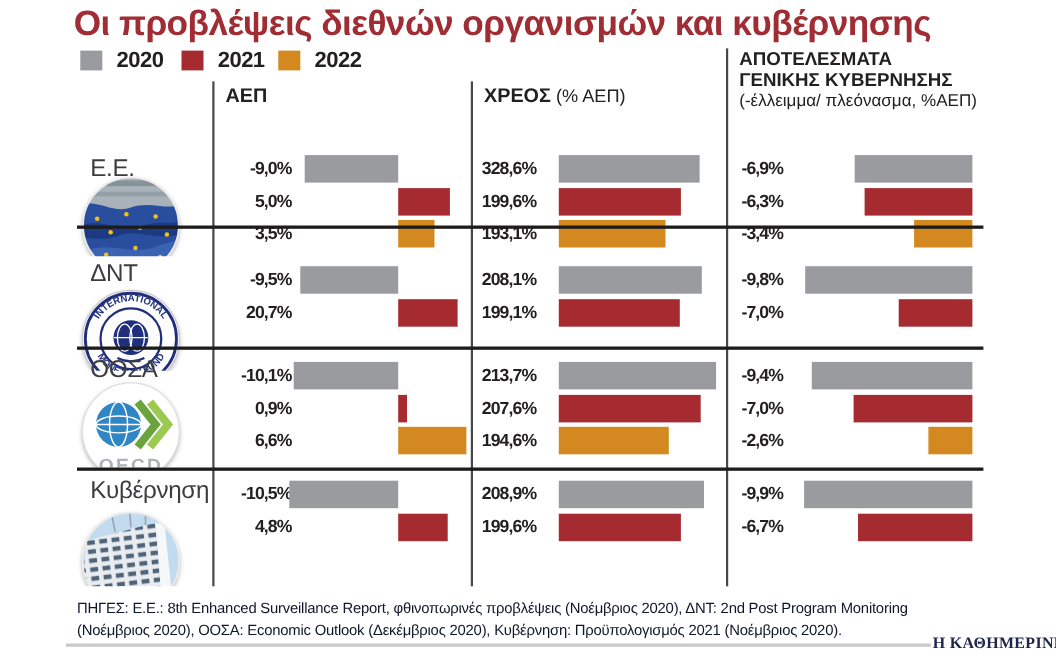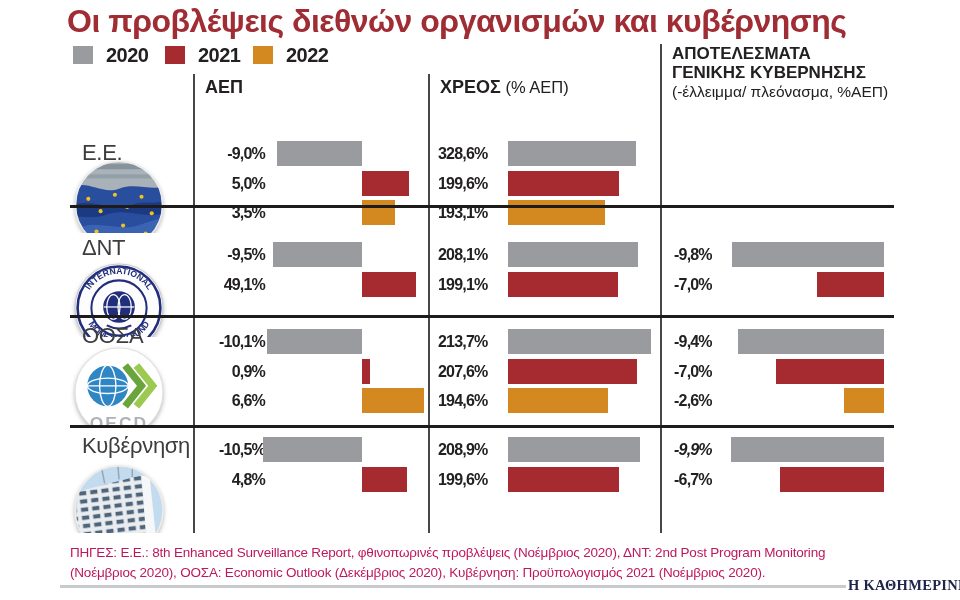--- a/index.html
+++ b/index.html
@@ -45,21 +45,21 @@
   .cell.debt{left:358px;width:232px;}
   .cell.result{left:590px;width:235px;}
   .val{position:absolute;height:25px;line-height:25px;font-size:16px;font-weight:bold;
        letter-spacing:-0.8px;white-space:nowrap;}
   .gdp .val{left:0;width:72px;text-align:right;}
   .debt .val{left:10px;width:84px;text-align:left;}
   .result .val{left:14px;width:84px;text-align:left;}
   .bar{position:absolute;height:25px;}
 
   .sources{position:absolute;left:70px;top:543px;font-size:13.5px;line-height:19.5px;
-           color:#be185d;letter-spacing:-0.2px;white-space:nowrap;}
+           color:#0f172a;letter-spacing:-0.2px;white-space:nowrap;}
   .brandline{position:absolute;left:60px;top:585px;width:786px;height:3px;background:#c9cacb;}
   .brand{position:absolute;left:848px;top:577px;font-size:14.5px;font-weight:bold;
          font-family:"Liberation Serif",serif;color:#20264a;letter-spacing:0.3px;white-space:nowrap;}
 </style>
 </head>
 <body>
 
 <div class="stage">
 
   <div class="title" style="color: rgb(160, 44, 52);">Οι προβλέψεις διεθνών οργανισμών και κυβέρνησης</div>
@@ -132,20 +132,28 @@
         <div class="bar" style="top: 59px; background: rgb(211, 137, 31); left: 169px; width: 32.9px;"></div>
       </div>
     <div class="cell debt">
         <div class="val" style="top: 0px;">328,6%</div>
         <div class="bar" style="top: 0px; background: rgb(153, 155, 158); left: 80px; width: 127.904px;"></div>
         <div class="val" style="top: 29.5px;">199,6%</div>
         <div class="bar" style="top: 29.5px; background: rgb(165, 43, 49); left: 80px; width: 111.104px;"></div>
         <div class="val" style="top: 59px;">193,1%</div>
         <div class="bar" style="top: 59px; background: rgb(211, 137, 31); left: 80px; width: 96.544px;"></div>
       </div>
+    <div class="cell result">
+        <div class="val" style="top: 0px;">-6,9%</div>
+        <div class="bar" style="top: 0px; background: rgb(153, 155, 158); left: 117.05px; width: 106.95px;"></div>
+        <div class="val" style="top: 29.5px;">-6,3%</div>
+        <div class="bar" style="top: 29.5px; background: rgb(165, 43, 49); left: 126.35px; width: 97.65px;"></div>
+        <div class="val" style="top: 59px;">-3,4%</div>
+        <div class="bar" style="top: 59px; background: rgb(211, 137, 31); left: 171.3px; width: 52.7px;"></div>
+      </div>
   </div>
 
   <div class="row row1">
     <div class="org">ΔΝΤ</div>
     <div class="logo logo1">
       <svg width="90" height="90" viewBox="0 0 88 88">
         <circle cx="44" cy="44" r="43" fill="#fdfdfd" stroke="#c9c9cf" stroke-width="1"></circle>
         <circle cx="44" cy="44" r="40.5" fill="none" stroke="#202e7c" stroke-width="2.5"></circle>
         <circle cx="44" cy="44" r="27" fill="none" stroke="#202e7c" stroke-width="2"></circle>
         <defs>
@@ -163,21 +171,21 @@
           <ellipse cx="38.5" cy="43" rx="6.5" ry="12"></ellipse>
           <ellipse cx="49.5" cy="43" rx="6.5" ry="12"></ellipse>
           <line x1="29" y1="43" x2="59" y2="43"></line>
         </g>
         <path d="M32,61 Q44,67 56,61" fill="none" stroke="#202e7c" stroke-width="2"></path>
       </svg>
     </div>
     <div class="cell gdp">
         <div class="val" style="top: 0px;">-9,5%</div>
         <div class="bar" style="top: 0px; background: rgb(153, 155, 158); left: 79.7px; width: 89.3px;"></div>
-        <div class="val" style="top: 29.5px;">49,1%</div>
+        <div class="val" style="top: 29.5px;">20,7%</div>
         <div class="bar" style="top: 29.5px; background: rgb(165, 43, 49); left: 169px; width: 53.58px;"></div>
       </div>
     <div class="cell debt">
         <div class="val" style="top: 0px;">208,1%</div>
         <div class="bar" style="top: 0px; background: rgb(153, 155, 158); left: 80px; width: 130.144px;"></div>
         <div class="val" style="top: 29.5px;">199,1%</div>
         <div class="bar" style="top: 29.5px; background: rgb(165, 43, 49); left: 80px; width: 109.984px;"></div>
       </div>
     <div class="cell result">
         <div class="val" style="top: 0px;">-9,8%</div>
@@ -259,21 +267,21 @@
         <div class="val" style="top: 29.5px;">4,8%</div>
         <div class="bar" style="top: 29.5px; background: rgb(165, 43, 49); left: 169px; width: 45.12px;"></div>
       </div>
     <div class="cell debt">
         <div class="val" style="top: 0px;">208,9%</div>
         <div class="bar" style="top: 0px; background: rgb(153, 155, 158); left: 80px; width: 131.936px;"></div>
         <div class="val" style="top: 29.5px;">199,6%</div>
         <div class="bar" style="top: 29.5px; background: rgb(165, 43, 49); left: 80px; width: 111.104px;"></div>
       </div>
     <div class="cell result">
-        <div class="val" style="top: 0px; font-style: italic;">-9,9%</div>
+        <div class="val" style="top: 0px;">-9,9%</div>
         <div class="bar" style="top: 0px; background: rgb(153, 155, 158); left: 70.55px; width: 153.45px;"></div>
         <div class="val" style="top: 29.5px;">-6,7%</div>
         <div class="bar" style="top: 29.5px; background: rgb(165, 43, 49); left: 120.15px; width: 103.85px;"></div>
       </div>
   </div>
 
   <div class="hline hl1"></div>
   <div class="hline hl2"></div>
   <div class="hline hl3"></div>
 

